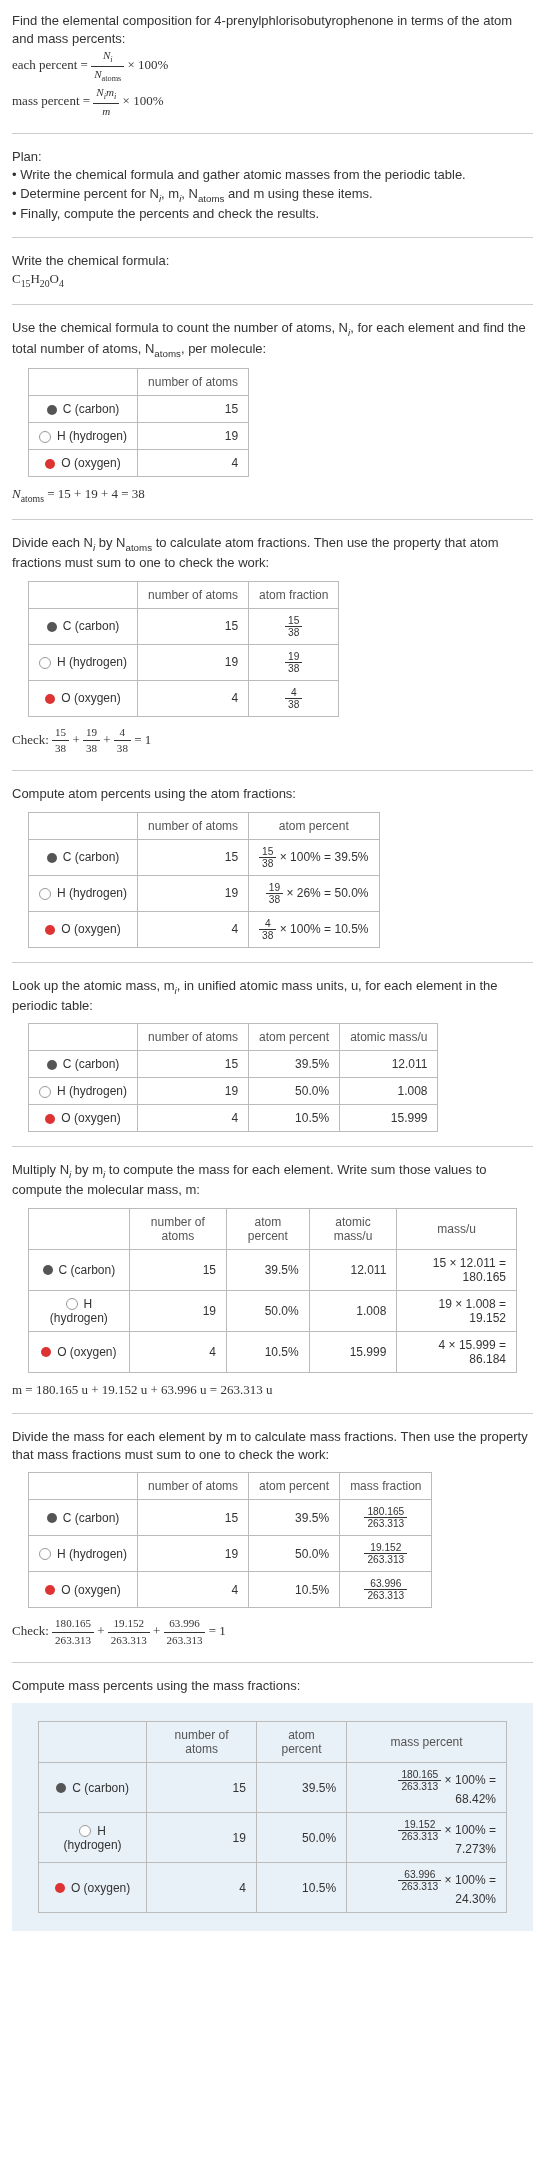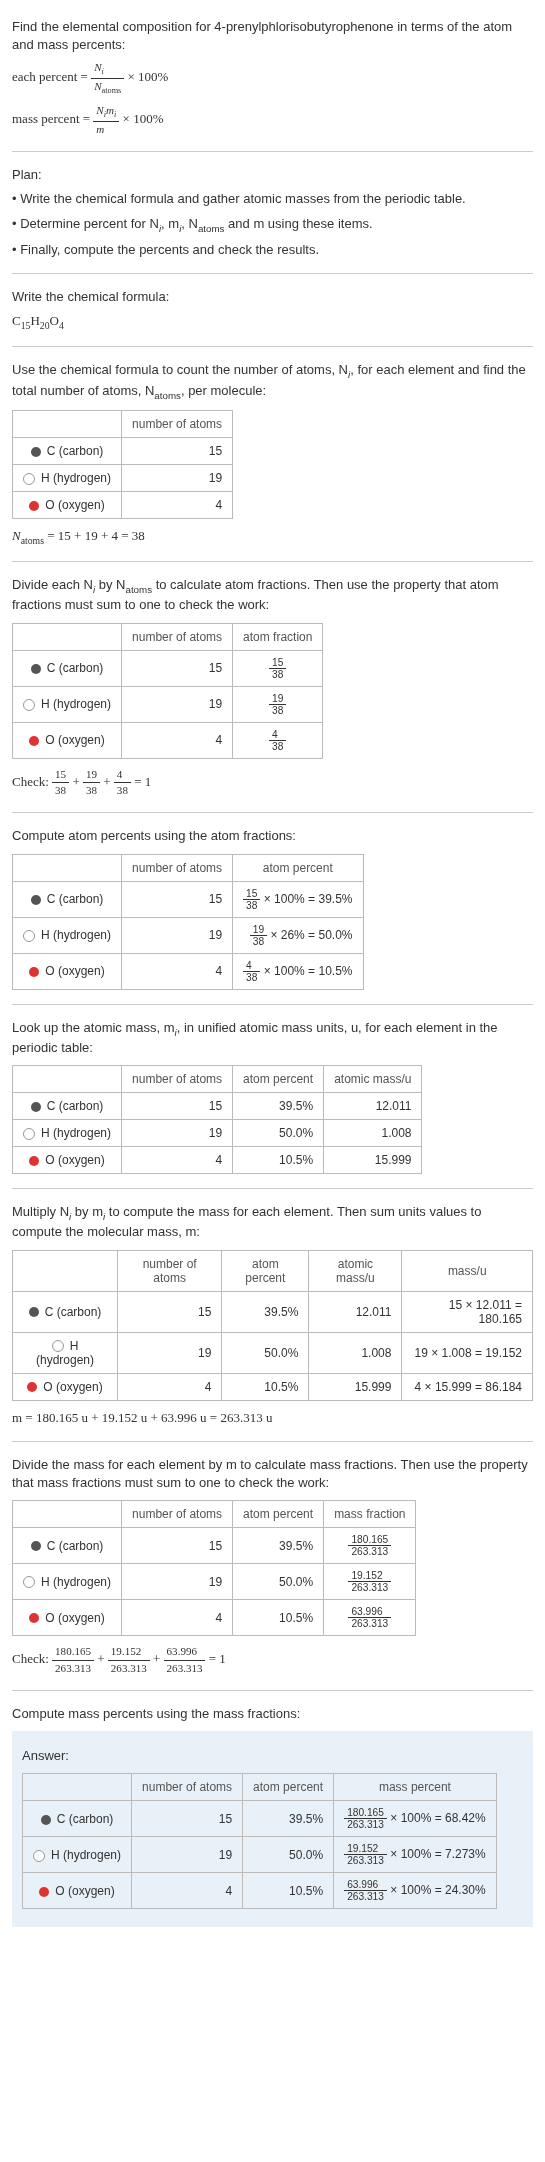--- a/index.html
+++ b/index.html
@@ -1,31 +1,31 @@
 <!DOCTYPE html>
 <html><head>
 <meta charset="utf-8">
 <style>
 body{margin:0;padding:12px;font-family:-apple-system,Helvetica,Arial,sans-serif;font-size:13px;color:#333;background:#fff;width:521px}
 hr{border:none;border-top:1px solid #ccc;margin:14px 0}
 .formula{font-family:Georgia,serif}
 sub{font-size:.75em}
-.frac{display:inline-block;vertical-align:middle;text-align:left;font-size:.85em}
+.frac{display:inline-block;vertical-align:middle;text-align:center;font-size:.85em}
 .frac .n{display:block;border-bottom:1px solid #333;padding:0 3px}
 .frac .d{display:block;padding:0 3px}
-table{border-collapse:collapse;margin:8px 0}
+table{border-collapse:collapse;margin:8px 16px}
 th,td{border:1px solid #bbb;padding:6px 10px;font-size:12px;text-align:right}
 th{font-weight:normal;color:#555;text-align:center}
 td:first-child,th:first-child{text-align:center}
 .dot{display:inline-block;width:10px;height:10px;border-radius:50%;margin-right:6px;vertical-align:middle}
 .dot.c{background:#555}
 .dot.h{background:#fff;border:1px solid #999}
 .dot.o{background:#d33}
 .answer{background:#e8f0f8;padding:10px;margin-top:8px}
-.p{margin:6px 0;line-height:1.4}
+.p{margin:0 0;line-height:1.4}
 .center-col{text-align:center}
 </style>
 </head>
 <body>
 
 <div class="p">Find the elemental composition for 4-prenylphlorisobutyrophenone in terms of the atom and mass percents:</div>
 <div class="p formula">
 <span>each percent = </span><span class="frac"><span class="n"><i>N</i><sub><i>i</i></sub></span><span class="d"><i>N</i><sub>atoms</sub></span></span><span> × 100%</span>
 </div>
 <div class="p formula">
@@ -139,21 +139,21 @@
       </tr>
 <tr>
         <td><span class="dot o"></span><span>O (oxygen)</span></td>
         <td>4</td>
         <td>10.5%</td>
         <td>15.999</td>
       </tr>
 </tbody>
   </table>
 <hr>
-<div class="p"><span>Multiply N</span><sub><i>i</i></sub><span> by m</span><sub><i>i</i></sub><span> to compute the mass for each element. Then sum units values to compute the molecular mass, m:</span></div>
+<div class="p"><span>Multiply N</span><sub><i>i</i></sub><span> by m</span><sub><i>i</i></sub><span> to compute the mass for each element. Write sum those values to compute the molecular mass, m:</span></div>
 <table>
 <tbody>
       <tr>
         <th></th>
         <th>number of atoms</th>
         <th>atom percent</th>
         <th>atomic mass/u</th>
         <th>mass/u</th>
       </tr>
 <tr>
@@ -207,21 +207,20 @@
         <td>4</td>
         <td>10.5%</td>
         <td class="center-col"><span class="frac"><span class="n">63.996</span><span class="d">263.313</span></span></td>
       </tr>
 </tbody>
   </table>
 <div class="p formula"><span>Check: </span><span class="frac"><span class="n">180.165</span><span class="d">263.313</span></span><span> + </span><span class="frac"><span class="n">19.152</span><span class="d">263.313</span></span><span> + </span><span class="frac"><span class="n">63.996</span><span class="d">263.313</span></span><span> = 1</span></div>
 <hr>
 <div class="p">Compute mass percents using the mass fractions:</div>
 <div class="answer">
-<div class="p">Answer:</div>
 <table>
 <tbody>
         <tr>
           <th></th>
           <th>number of atoms</th>
           <th>atom percent</th>
           <th>mass percent</th>
         </tr>
 <tr>
           <td><span class="dot c"></span><span>C (carbon)</span></td>

